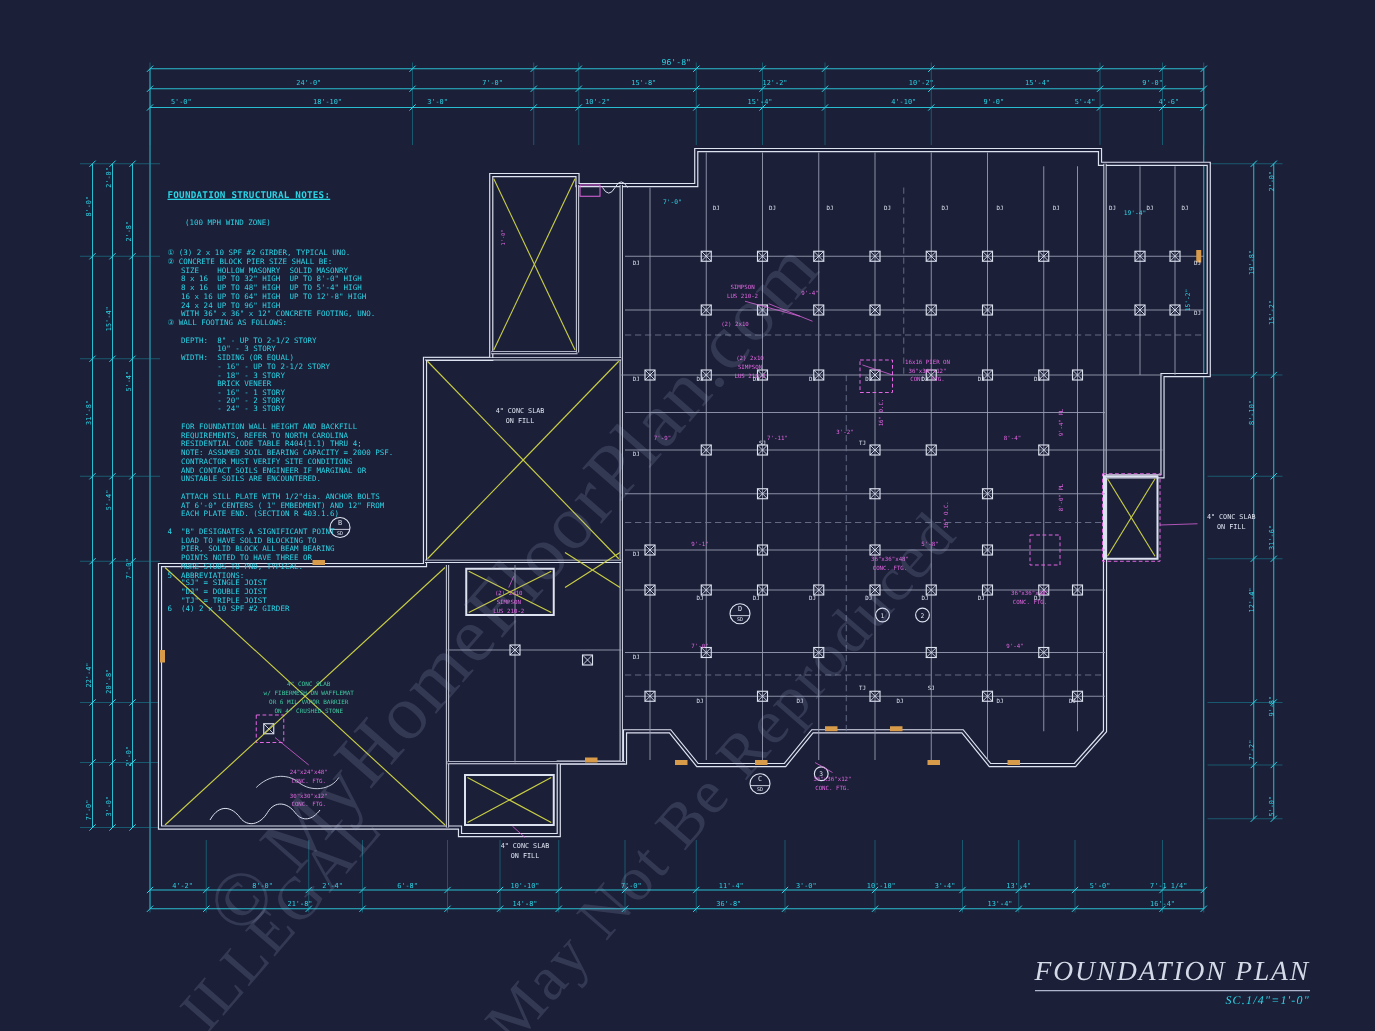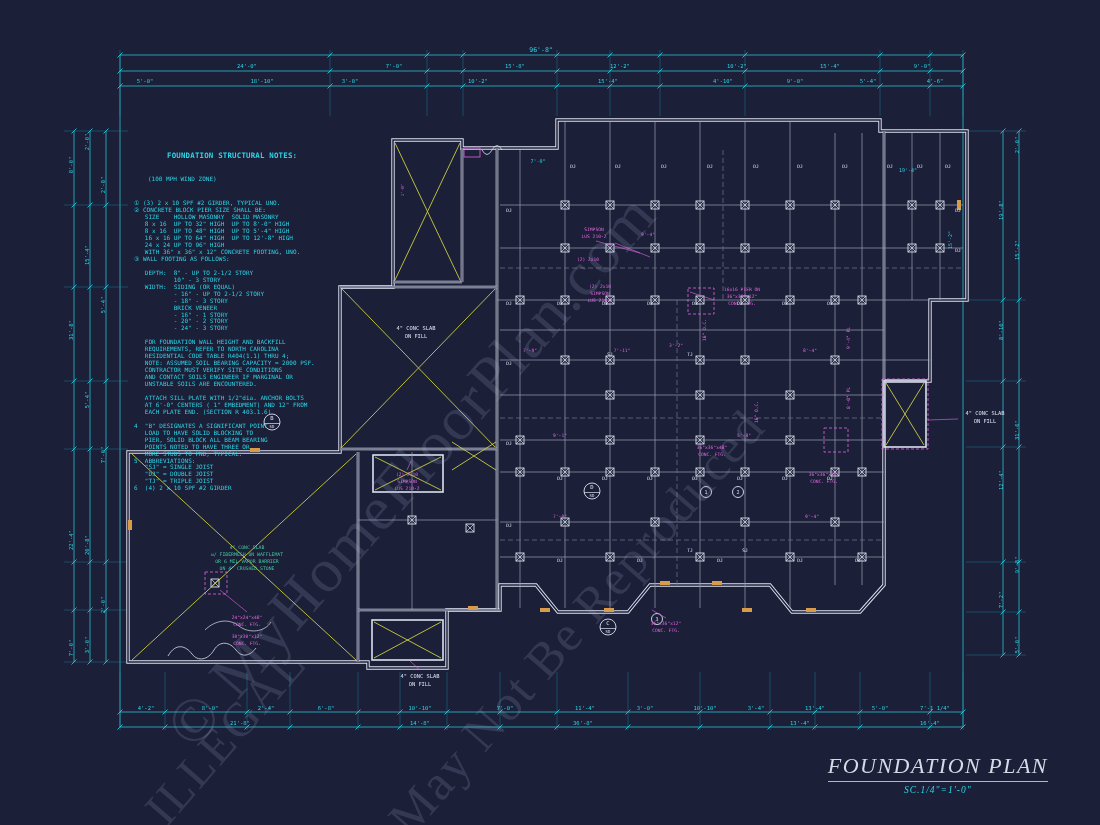--- a/index.html
+++ b/index.html
@@ -2,23 +2,23 @@
 <html><head>
 <meta charset="utf-8">
 <style>
   html,body{margin:0;padding:0;background:#10131f;}
   .sheet{position:relative;width:1100px;height:825px;background:#1c1f38;overflow:hidden;
          font-family:"Liberation Sans",sans-serif;}
   svg.plan{position:absolute;left:0;top:0;}
   svg text{font-family:"DejaVu Sans Mono",monospace;}
   .notes{position:absolute;left:134px;top:138px;width:230px;color:#2bd5e6;
          font-family:"DejaVu Sans Mono",monospace;font-size:6px;line-height:1.16;white-space:pre;}
-  .notes-heading{font-size:7.4px;font-weight:bold;color:#2bd5e6;margin-bottom:2px;letter-spacing:.2px;margin-left:33px;}
+  .notes-heading{font-size:7.4px;font-weight:bold;text-decoration:underline;color:#2bd5e6;margin-bottom:2px;letter-spacing:.2px;}
   .notes-sub{font-size:6px;margin-bottom:3px;padding-left:14px;}
-  .titleblock{position:absolute;right:52px;bottom:30px;text-align:center;}
+  .titleblock{position:absolute;right:52px;bottom:19px;text-align:right;}
   .title-main{font-family:"Liberation Serif",serif;font-style:italic;font-size:22px;
               letter-spacing:1.5px;color:#d5dae8;border-bottom:1.5px solid #aeb6cf;padding-bottom:2px;}
   .title-scale{font-family:"Liberation Serif",serif;font-style:italic;font-size:9.5px;
                color:#2bd5e6;margin-top:3px;letter-spacing:1px;}
   .wm{position:absolute;font-family:"Liberation Serif",serif;white-space:nowrap;
       pointer-events:none;letter-spacing:2px;}
   .wm1{left:205px;top:690px;font-size:62px;transform:rotate(-49deg);transform-origin:left bottom;}
   .wm2{left:420px;top:788px;font-size:50px;transform:rotate(-49deg);transform-origin:left bottom;}
   .wm3{left:175px;top:780px;font-size:48px;transform:rotate(-49deg);transform-origin:left bottom;}
 </style>

